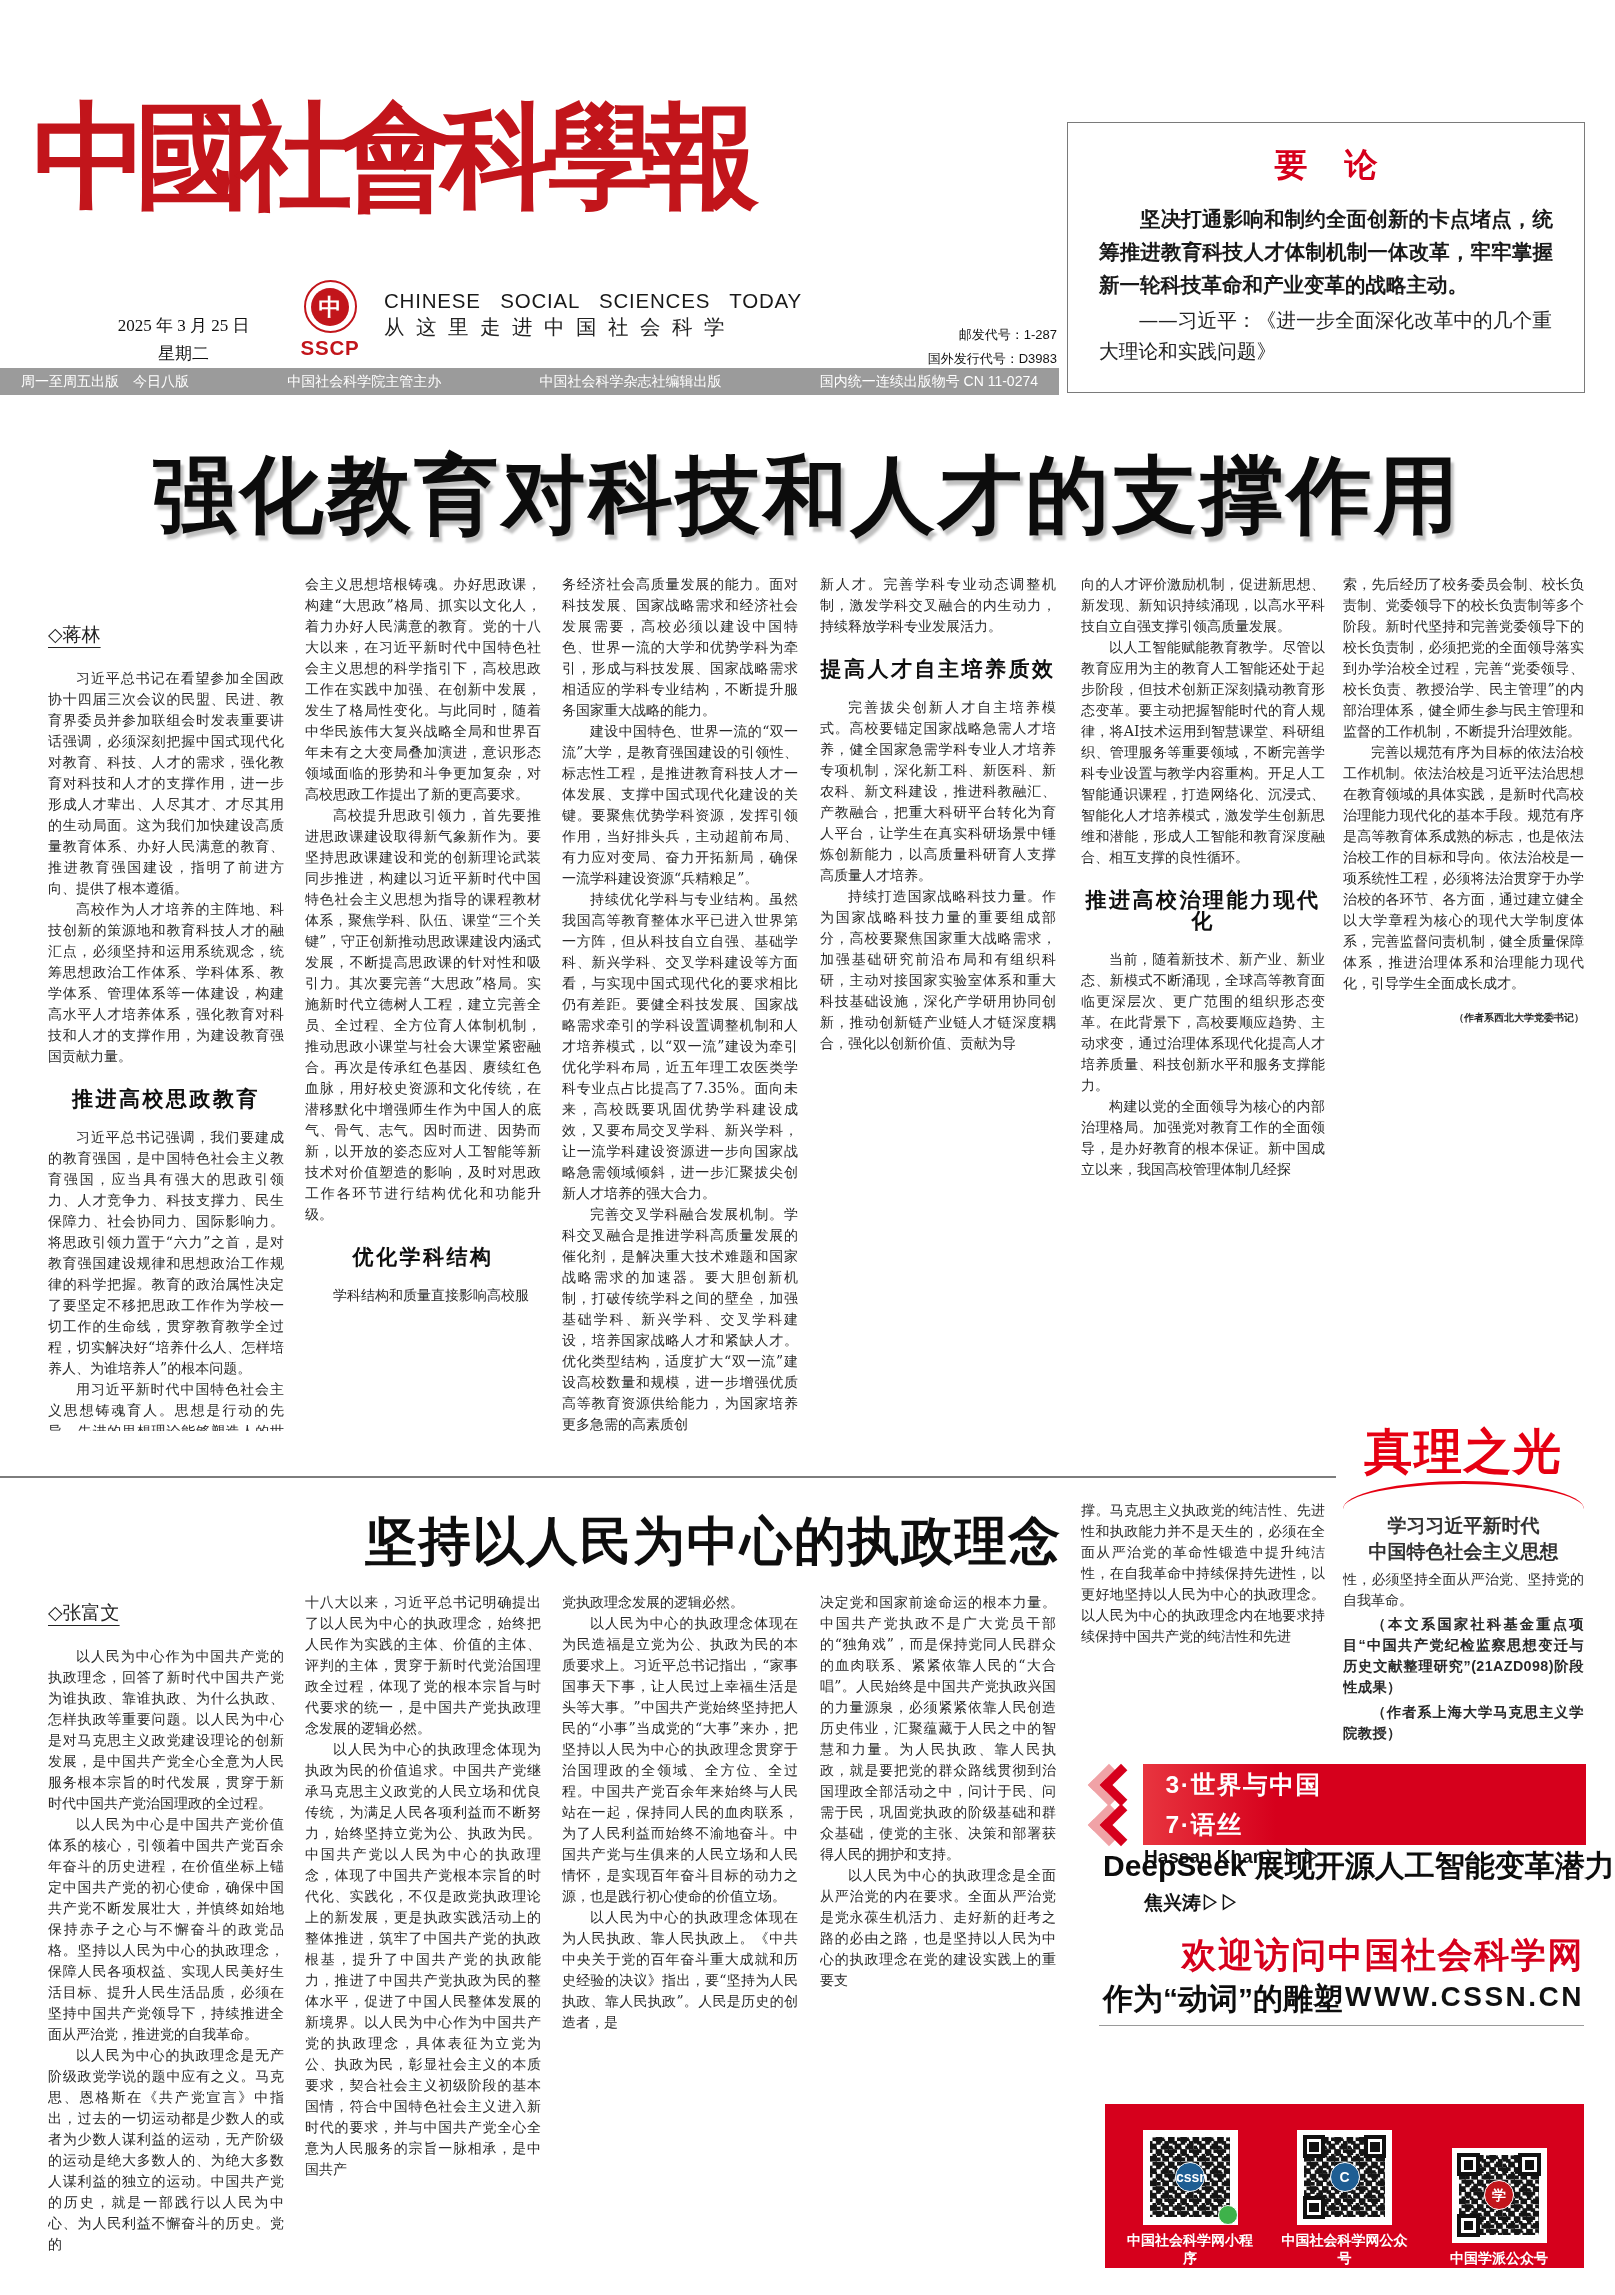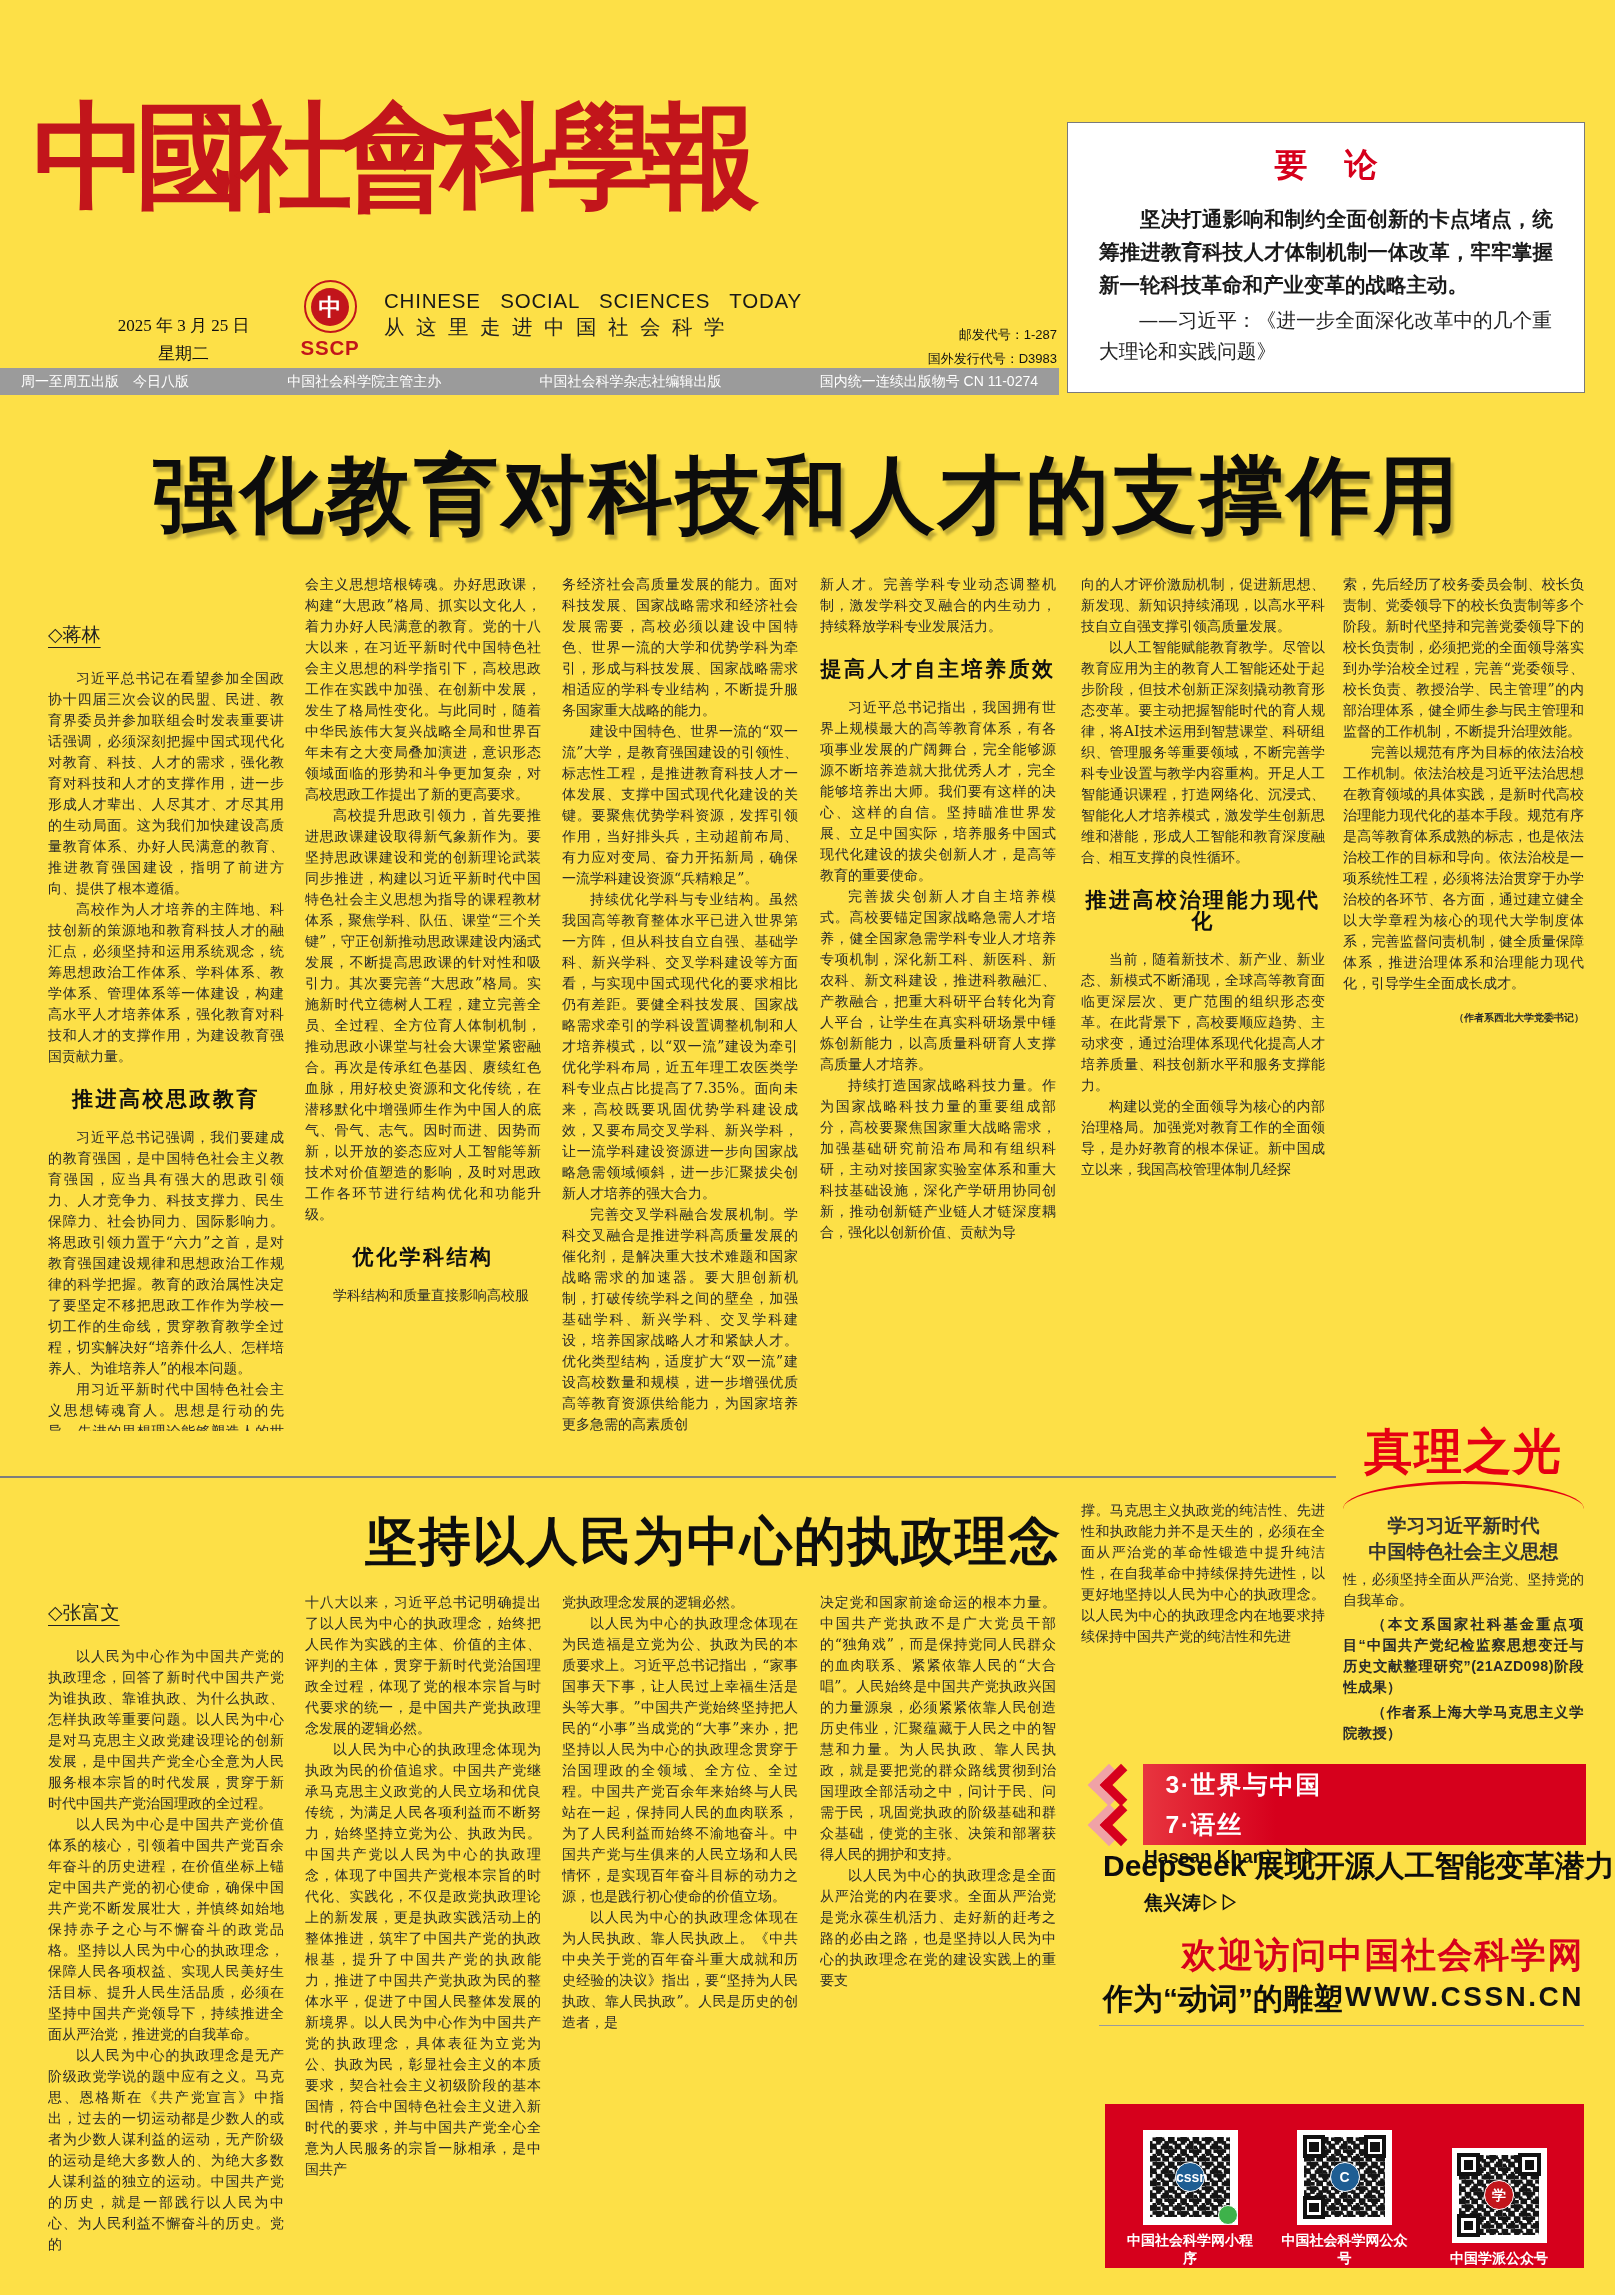--- a/index.html
+++ b/index.html
@@ -1,16 +1,16 @@
 <!DOCTYPE html>
 <html style="font-size:13px"><head>
 <meta charset="utf-8">
 <style>
   html,body{margin:0;padding:0;background:#e8e8e8;}
-  .page{position:relative;width:1615px;height:2295px;background:#fde047;overflow:hidden;
+  .page{position:relative;width:1615px;height:2295px;background:#ffffff;overflow:hidden;
         font-family:"DejaVu Serif",serif;color:#222;}
   .abs{position:absolute;}
 
   
   .masthead-title{left:33px;top:75px;width:648px;font-size:115px;line-height:1.4;
      letter-spacing:-13px;font-weight:bold;color:#c2151b;font-family:"DejaVu Serif",serif;
      white-space:nowrap;}
   .date-block{left:48px;top:312px;width:271px;text-align:center;font-size:17px;line-height:1.65;
      color:#111;font-family:Liberation Serif, serif;}
   .seal{left:289px;top:280px;width:82px;text-align:center;}
@@ -192,21 +192,20 @@
     </div>
   <div class="col a1c2">
       <div class="blk blk-pc">务经济社会高质量发展的能力。面对科技发展、国家战略需求和经济社会发展需要，高校必须以建设中国特色、世界一流的大学和优势学科为牵引，形成与科技发展、国家战略需求相适应的学科专业结构，不断提升服务国家重大战略的能力。</div>
       <div class="blk blk-p">建设中国特色、世界一流的“双一流”大学，是教育强国建设的引领性、标志性工程，是推进教育科技人才一体发展、支撑中国式现代化建设的关键。要聚焦优势学科资源，发挥引领作用，当好排头兵，主动超前布局、有力应对变局、奋力开拓新局，确保一流学科建设资源“兵精粮足”。</div>
       <div class="blk blk-p">持续优化学科与专业结构。虽然我国高等教育整体水平已进入世界第一方阵，但从科技自立自强、基础学科、新兴学科、交叉学科建设等方面看，与实现中国式现代化的要求相比仍有差距。要健全科技发展、国家战略需求牵引的学科设置调整机制和人才培养模式，以“双一流”建设为牵引优化学科布局，近五年理工农医类学科专业点占比提高了7.35%。面向未来，高校既要巩固优势学科建设成效，又要布局交叉学科、新兴学科，让一流学科建设资源进一步向国家战略急需领域倾斜，进一步汇聚拔尖创新人才培养的强大合力。</div>
       <div class="blk blk-p">完善交叉学科融合发展机制。学科交叉融合是推进学科高质量发展的催化剂，是解决重大技术难题和国家战略需求的加速器。要大胆创新机制，打破传统学科之间的壁垒，加强基础学科、新兴学科、交叉学科建设，培养国家战略人才和紧缺人才。优化类型结构，适度扩大“双一流”建设高校数量和规模，进一步增强优质高等教育资源供给能力，为国家培养更多急需的高素质创</div>
     </div>
   <div class="col a1c3">
       <div class="blk blk-pc">新人才。完善学科专业动态调整机制，激发学科交叉融合的内生动力，持续释放学科专业发展活力。</div>
       <div class="blk blk-sub">提高人才自主培养质效</div>
-      <div class="blk blk-p">习近平总书记指出，我国拥有世界上规模最大的高等教育体系，有各项事业发展的广阔舞台，完全能够源源不断培养造就大批优秀人才，完全能够培养出大师。我们要有这样的决心、这样的自信。坚持瞄准世界发展、立足中国实际，培养服务中国式现代化建设的拔尖创新人才，是高等教育的重要使命。</div>
       <div class="blk blk-p">完善拔尖创新人才自主培养模式。高校要锚定国家战略急需人才培养，健全国家急需学科专业人才培养专项机制，深化新工科、新医科、新农科、新文科建设，推进科教融汇、产教融合，把重大科研平台转化为育人平台，让学生在真实科研场景中锤炼创新能力，以高质量科研育人支撑高质量人才培养。</div>
       <div class="blk blk-p">持续打造国家战略科技力量。作为国家战略科技力量的重要组成部分，高校要聚焦国家重大战略需求，加强基础研究前沿布局和有组织科研，主动对接国家实验室体系和重大科技基础设施，深化产学研用协同创新，推动创新链产业链人才链深度耦合，强化以创新价值、贡献为导</div>
     </div>
   <div class="col a1c4">
       <div class="blk blk-pc">向的人才评价激励机制，促进新思想、新发现、新知识持续涌现，以高水平科技自立自强支撑引领高质量发展。</div>
       <div class="blk blk-p">以人工智能赋能教育教学。尽管以教育应用为主的教育人工智能还处于起步阶段，但技术创新正深刻撬动教育形态变革。要主动把握智能时代的育人规律，将AI技术运用到智慧课堂、科研组织、管理服务等重要领域，不断完善学科专业设置与教学内容重构。开足人工智能通识课程，打造网络化、沉浸式、智能化人才培养模式，激发学生创新思维和潜能，形成人工智能和教育深度融合、相互支撑的良性循环。</div>
       <div class="blk blk-sub">推进高校治理能力现代化</div>
       <div class="blk blk-p">当前，随着新技术、新产业、新业态、新模式不断涌现，全球高等教育面临更深层次、更广范围的组织形态变革。在此背景下，高校要顺应趋势、主动求变，通过治理体系现代化提高人才培养质量、科技创新水平和服务支撑能力。</div>
       <div class="blk blk-p">构建以党的全面领导为核心的内部治理格局。加强党对教育工作的全面领导，是办好教育的根本保证。新中国成立以来，我国高校管理体制几经探</div>
     </div>

